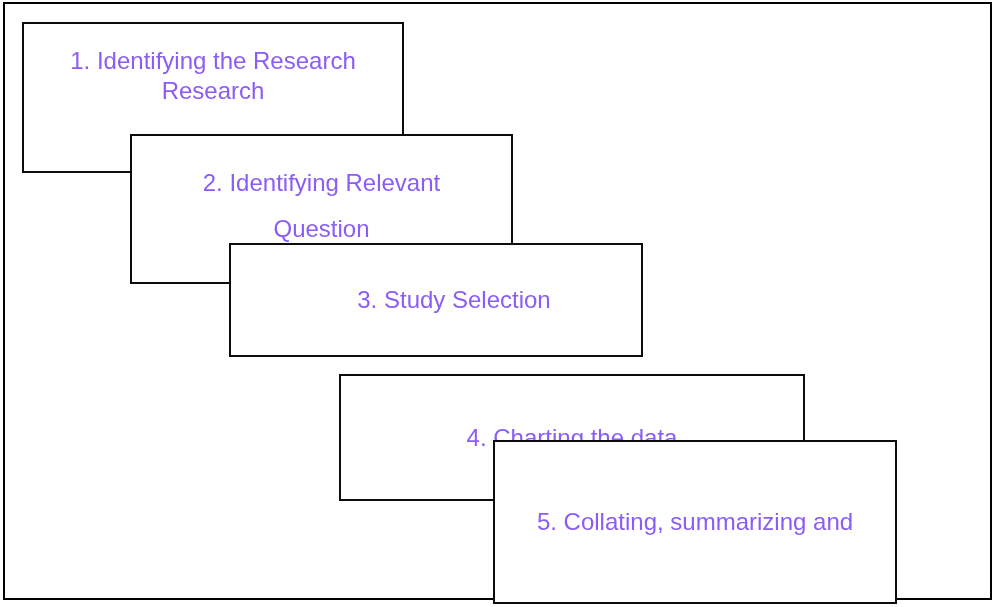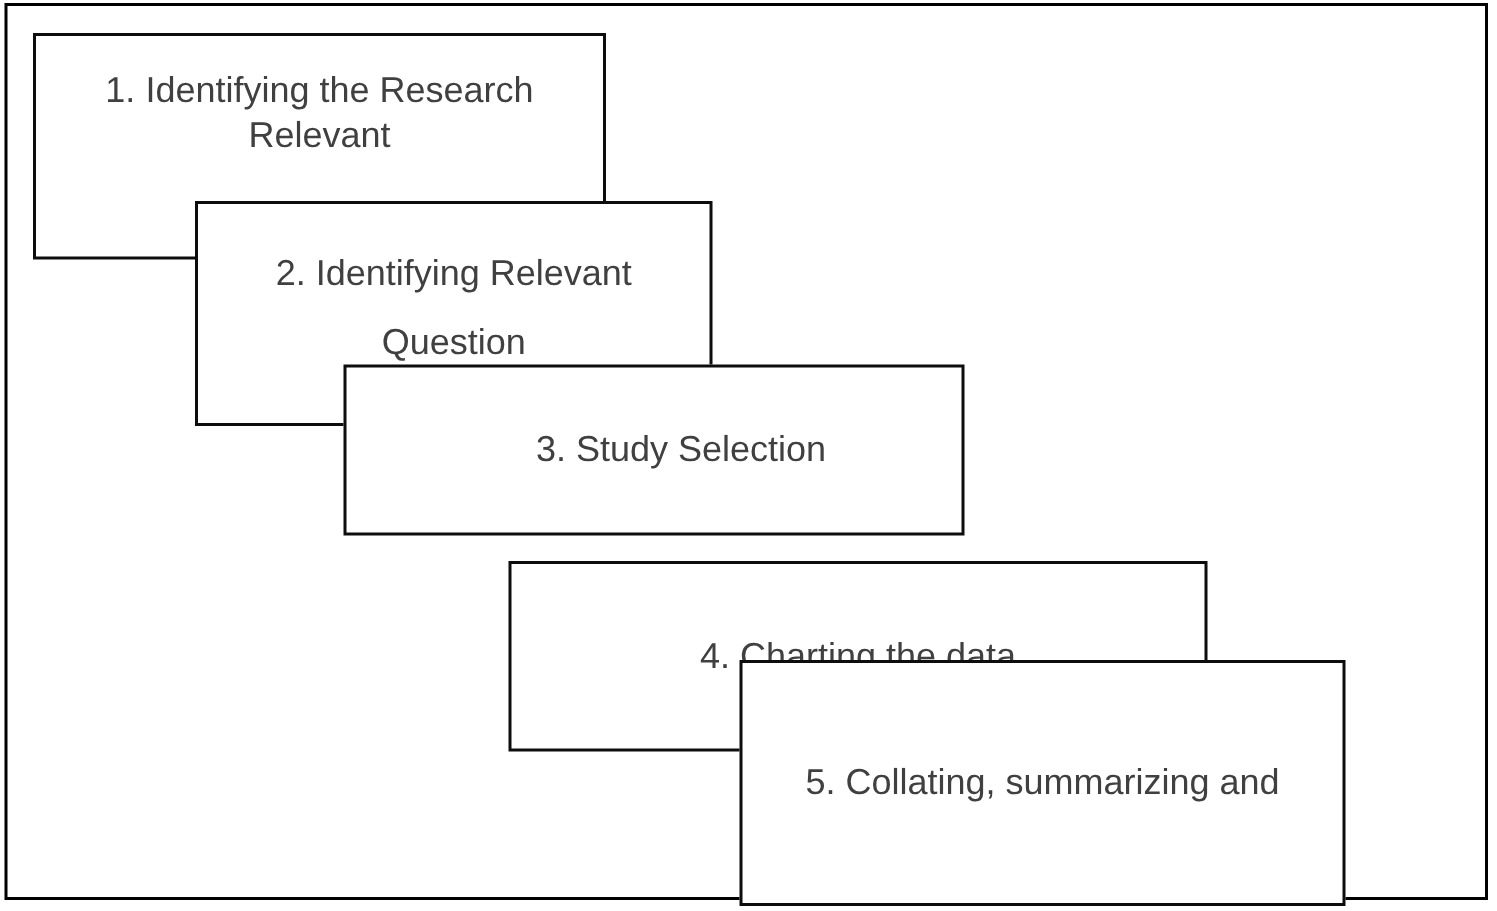--- a/index.html
+++ b/index.html
@@ -23,38 +23,38 @@
     height: 598px;
     border: 2px solid #000000;
     box-sizing: border-box;
     background: transparent;
   }
   .box {
     position: absolute;
     box-sizing: border-box;
     border: 2.5px solid #0d0d0d;
     background: #ffffff;
-    color: #404040;
+    color: #8b5cf6;
     font-size: 24px;
     line-height: 30px;
     text-align: center;
     display: flex;
     flex-direction: column;
     justify-content: center;
     align-items: center;
   }
   .box .line { display: block; white-space: nowrap; }
   .box1 {
     left: 22px; top: 22px; width: 382px; height: 151px;
     z-index: 1;
     justify-content: flex-start;
     padding-top: 22px;
   }
   .box2 {
-    left: 130px; top: 134px; width: 345px; height: 150px;
+    left: 130px; top: 134px; width: 383px; height: 150px;
     z-index: 2;
     padding-bottom: 6px;
     gap: 16px;
   }
   .box3 {
     left: 229px; top: 243px; width: 414px; height: 114px;
     z-index: 3;
     padding-left: 36px;
   }
   .box4 {
@@ -68,21 +68,21 @@
   }
 </style>
 </head>
 <body>
 
 <div class="canvas">
   <div class="outer-border"></div>
 
   <div class="box box1">
     <span class="line">1. Identifying the Research</span>
-    <span class="line">Relevant</span>
+    <span class="line">Research</span>
   </div>
 
   <div class="box box2">
     <span class="line">2. Identifying Relevant</span>
     <span class="line">Question</span>
   </div>
 
   <div class="box box3">
     <span class="line">3. Study Selection</span>
   </div>

